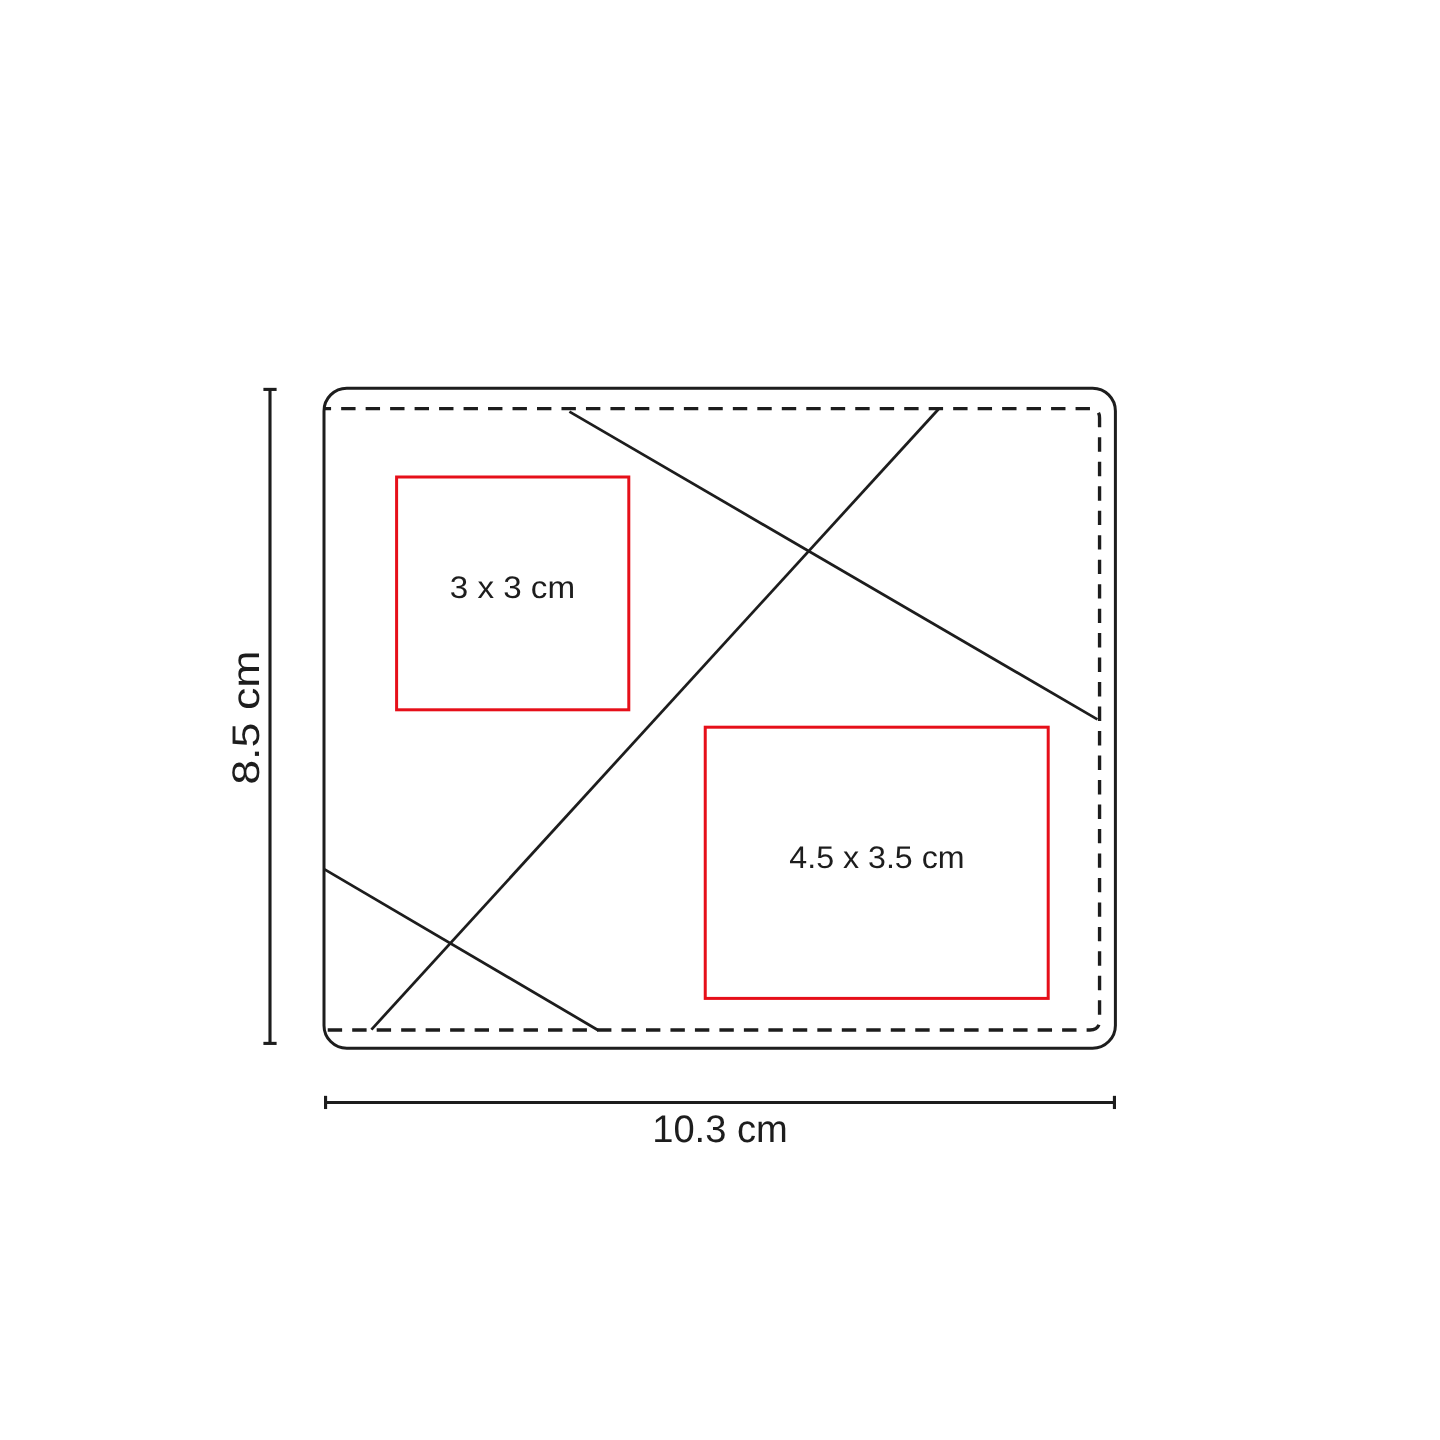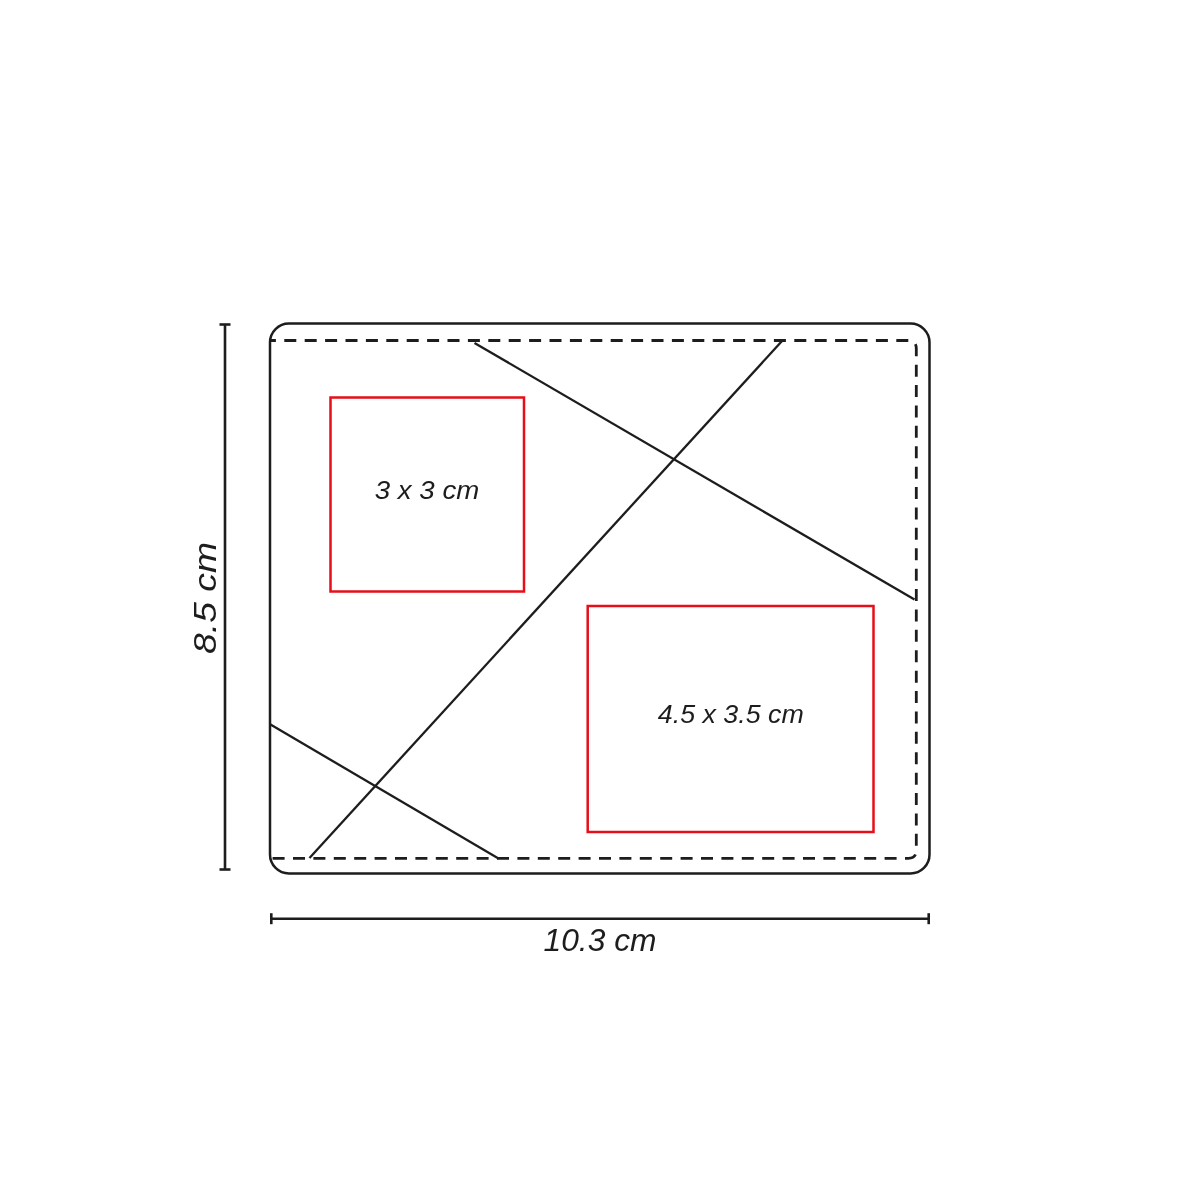--- a/index.html
+++ b/index.html
@@ -1,17 +1,17 @@
 <!DOCTYPE html>
 <html><head>
 <meta charset="utf-8">
 <title>Product dimensions</title>
 <style>
   html,body{margin:0;padding:0;background:#ffffff;}
-  .stage{width:1200px;height:1200px;position:relative;background:#ffffff;overflow:hidden;font-style:italic;}
+  .stage{width:1200px;height:1200px;position:relative;background:#ffffff;overflow:hidden;}
   svg{display:block;}
   text{font-family:"Liberation Sans", sans-serif; fill:#1d1d1d;}
 </style>
 </head>
 <body>
 
 <div class="stage">
 <svg width="1200" height="1200" viewBox="0 0 1200 1200" xmlns="http://www.w3.org/2000/svg">
 
   <rect x="0" y="0" width="1200" height="1200" fill="#ffffff"></rect>

